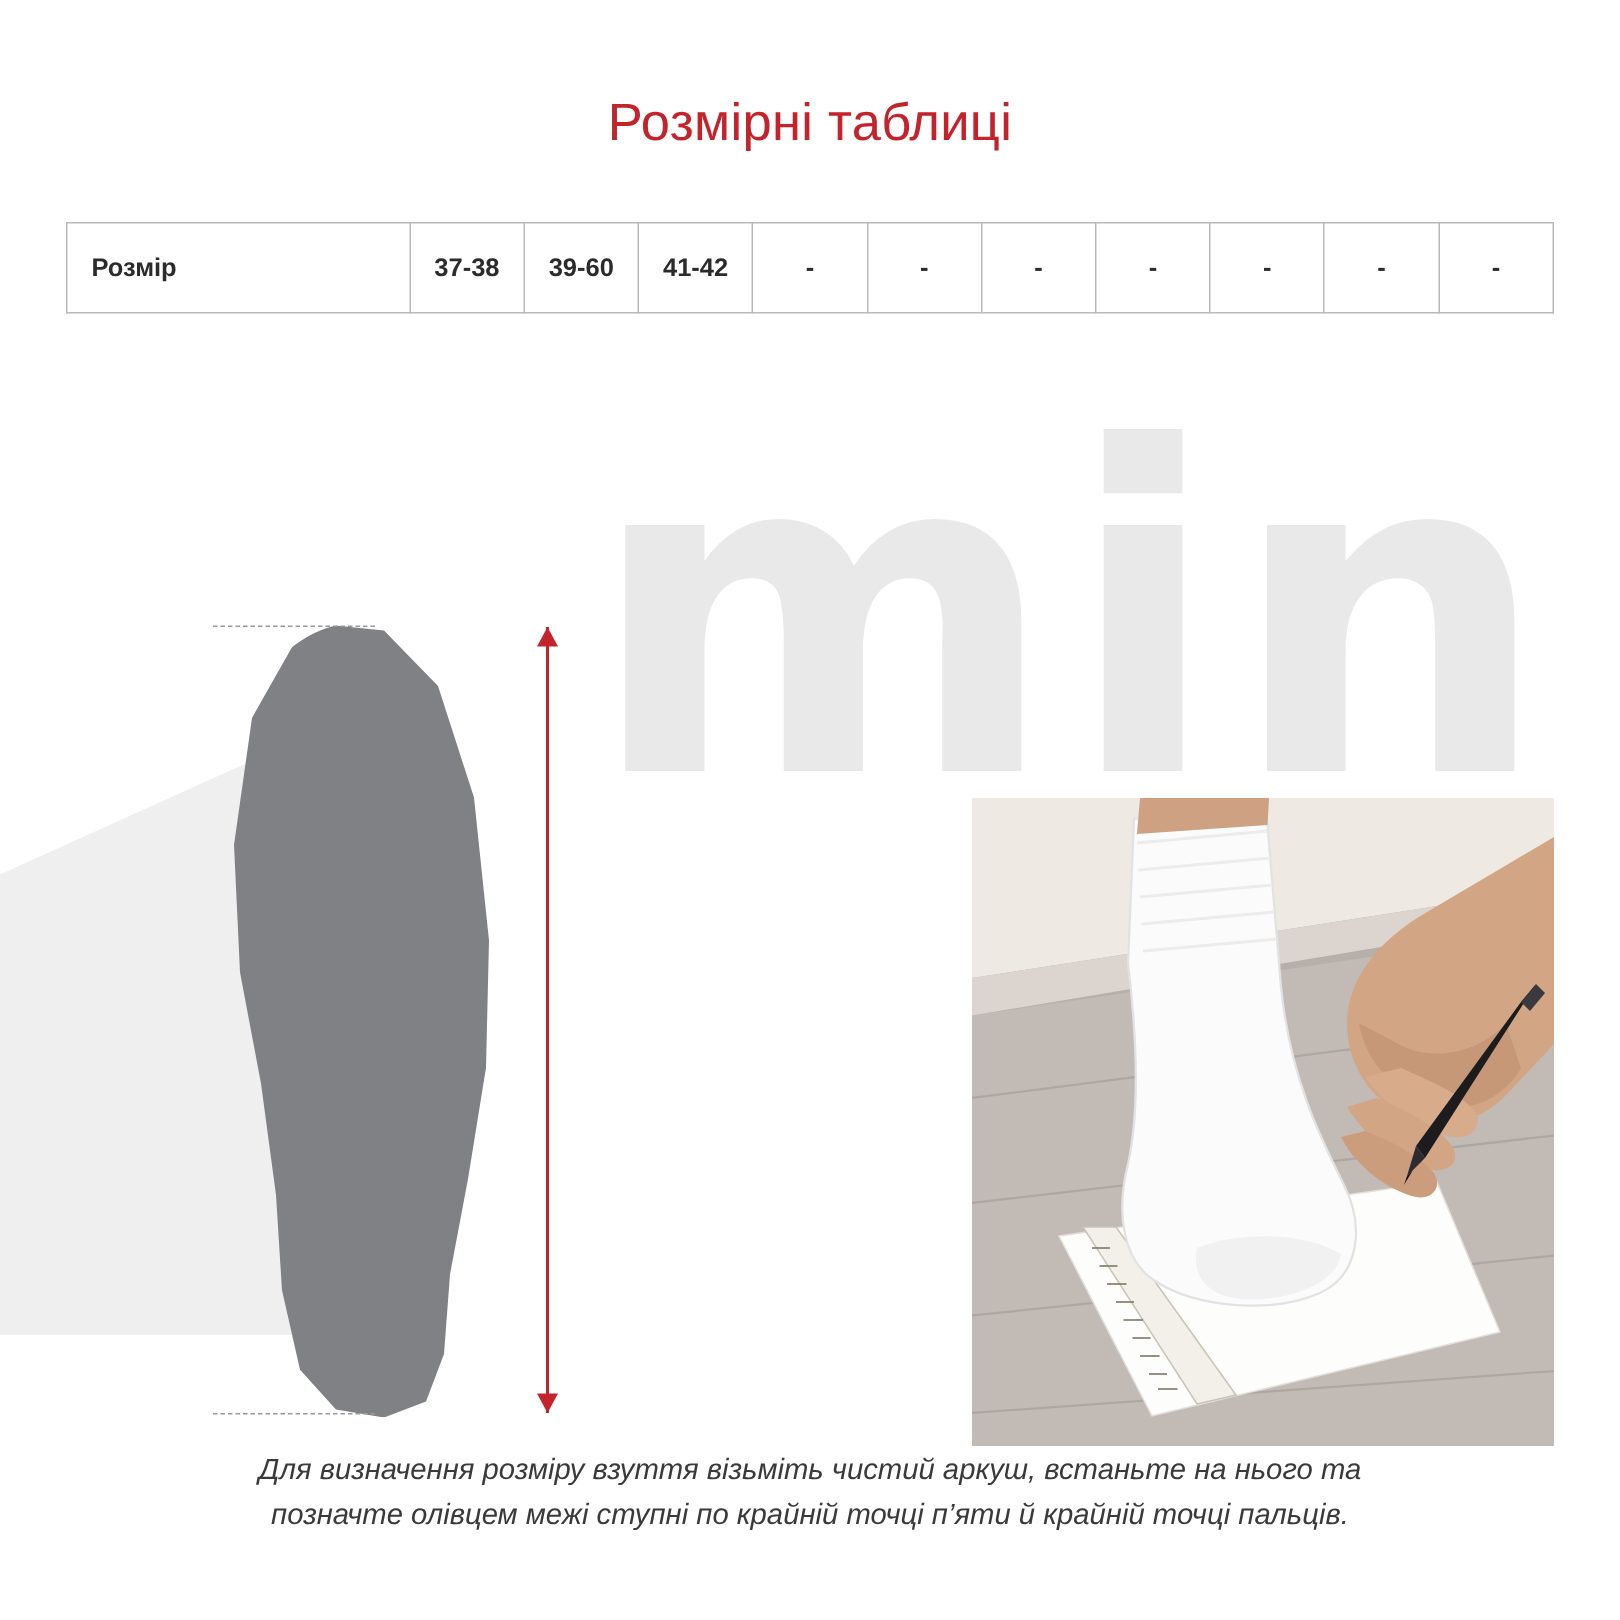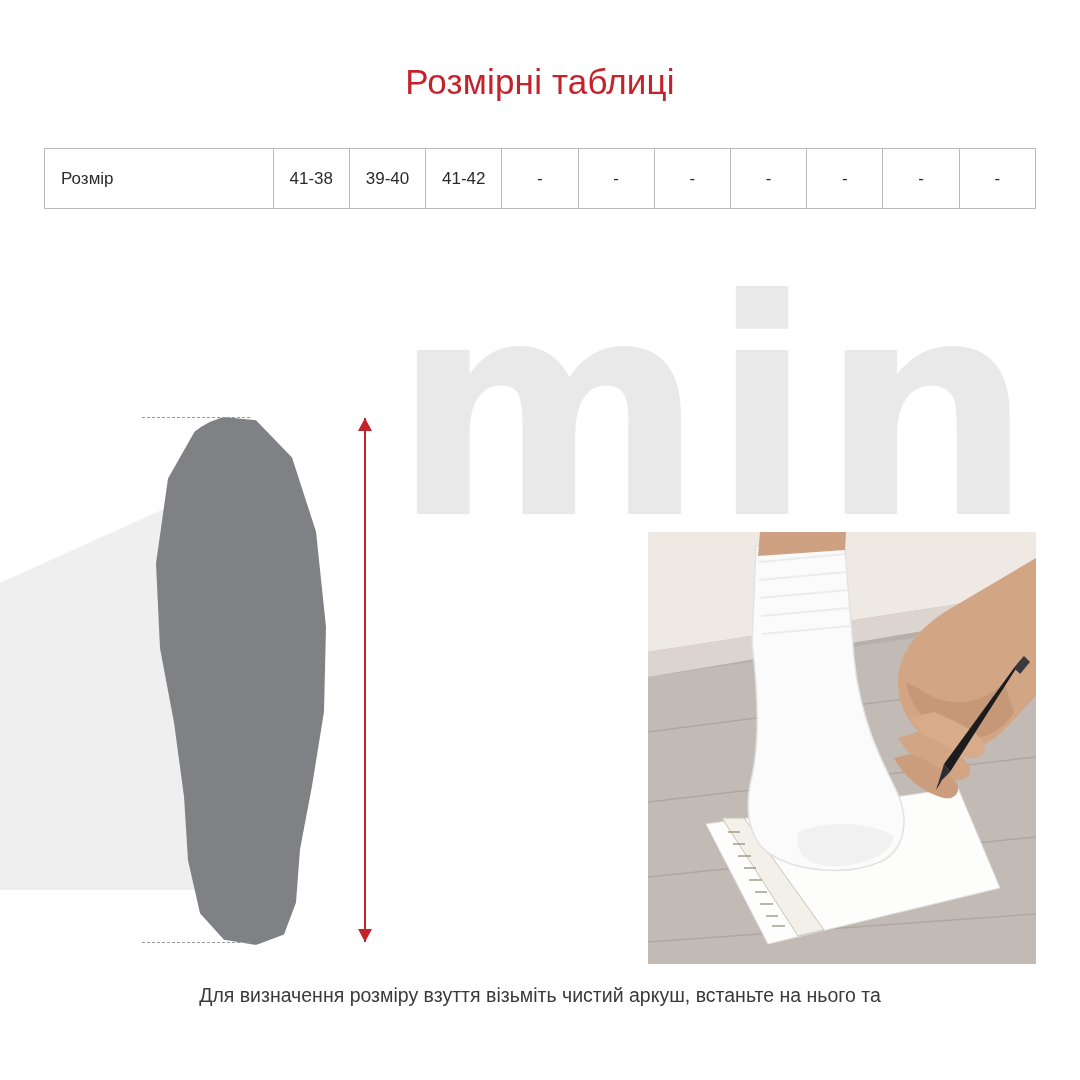--- a/index.html
+++ b/index.html
@@ -40,21 +40,21 @@
     width: 992px;
     border-collapse: collapse;
     table-layout: fixed;
   }
   .size-table td {
     border: 1px solid #b9b9b9;
     height: 60px;
     text-align: center;
     font-size: 17px;
     color: #2b2b2b;
-    font-weight: 400;
+    font-weight: 700;
   }
   .size-table td.rowhead {
     text-align: left;
     padding-left: 16px;
     width: 216px;
     font-size: 17px;
   }
   .size-table td.val {
     width: 72px;
   }
@@ -177,35 +177,35 @@
   .caption {
     position: absolute;
     left: 60px;
     top: 965px;
     width: 960px;
     text-align: center;
     font-size: 19.5px;
     line-height: 30px;
     color: #3a3a3a;
   }
-  .caption p { margin: 15px; }
+  .caption p { margin: 0; font-style: italic; }
 </style>
 </head>
 <body>
 
 <div class="page">
 
   <div class="title">Розмірні таблиці</div>
 
   <table class="size-table">
     <tbody>
       <tr>
         <td class="rowhead">Розмір</td>
-        <td class="val">41-38</td>
-        <td class="val">39-40</td>
+        <td class="val">37-38</td>
+        <td class="val">39-60</td>
         <td class="val">41-42</td>
         <td class="val">-</td>
         <td class="val">-</td>
         <td class="val">-</td>
         <td class="val">-</td>
         <td class="val">-</td>
         <td class="val">-</td>
         <td class="val">-</td>
       </tr>
     </tbody>
@@ -282,15 +282,16 @@
 
       <path d="M366 136 L376 124 L330 196 L302 240 L296 232 Z" fill="#1c1c1e"></path>
       <path d="M296 232 L302 240 L290 252 Z" fill="#2c2c30"></path>
       <path d="M290 252 L294 248 L288 258 Z" fill="#111"></path>
       <path d="M366 136 L376 124 L382 130 L372 142 Z" fill="#3a3a3e"></path>
     </svg>
   </div>
 
   <div class="caption">
     <p>Для визначення розміру взуття візьміть чистий аркуш, встаньте на нього та</p>
+    <p>позначте олівцем межі ступні по крайній точці п’яти й крайній точці пальців.</p>
   </div>
 
 </div>
 
 </body></html>

